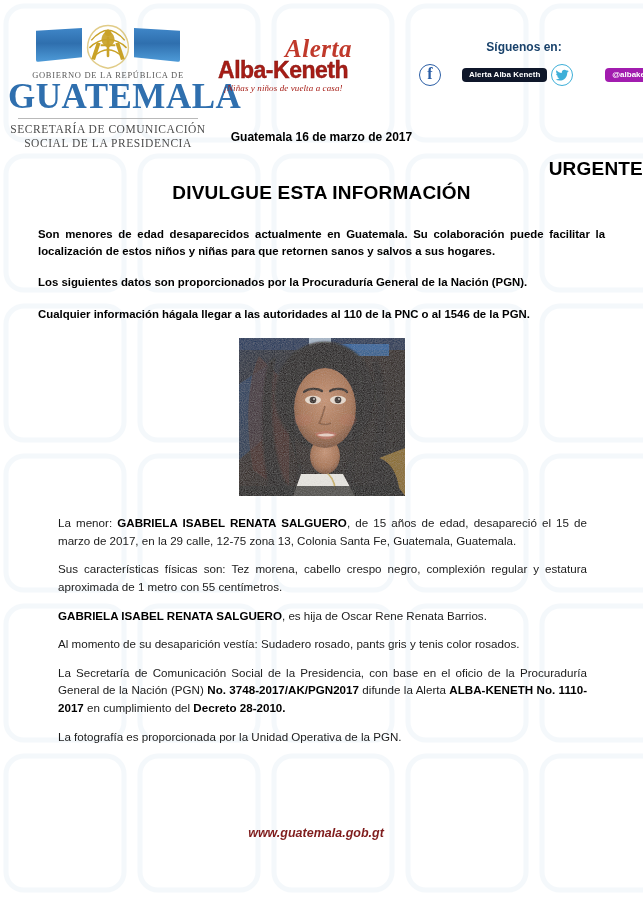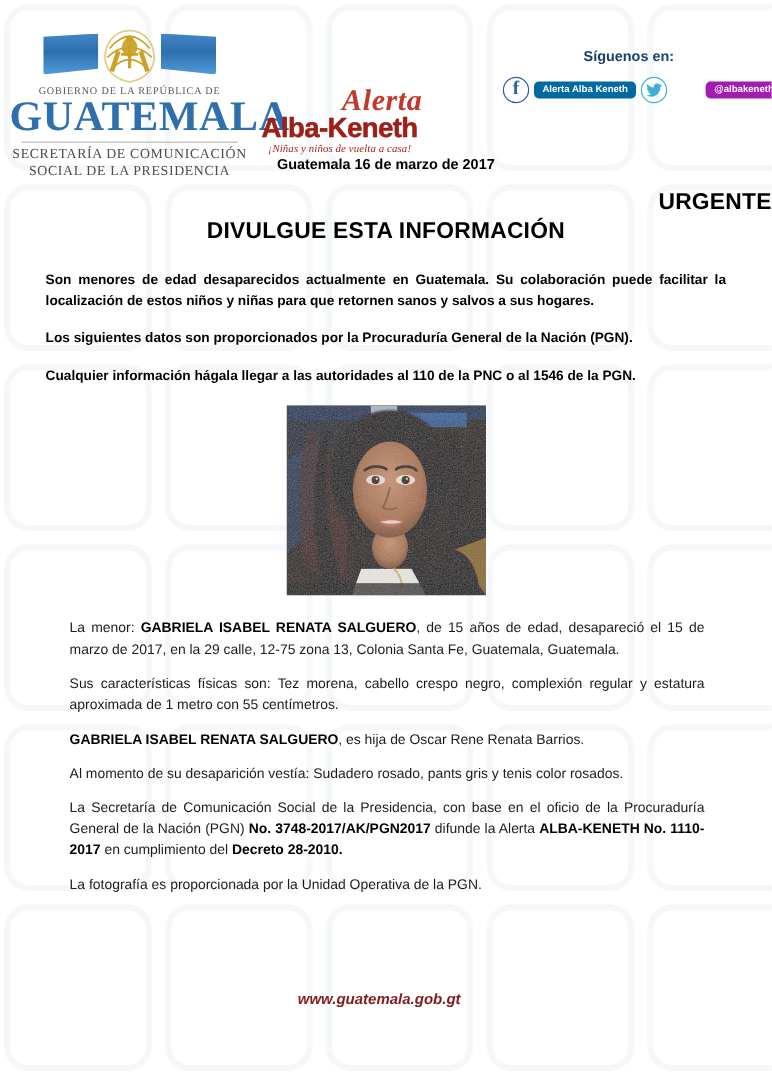--- a/index.html
+++ b/index.html
@@ -105,21 +105,20 @@
     line-height: 1.22;
   }
 
   
   .ak-logo {
     position: absolute;
     left: 208px;
     top: 36px;
     width: 150px;
     text-align: center;
-    margin-top: 36px;
   }
   .ak-alerta {
     font-family: "Liberation Serif", serif;
     font-style: italic;
     font-weight: bold;
     font-size: 25px;
     color: #c0392b;
     letter-spacing: .5px;
     line-height: 1;
     text-align: right;
@@ -190,21 +189,21 @@
   }
   .pill {
     border-radius: 4px;
     color: #fff;
     font-size: 8px;
     font-weight: bold;
     line-height: 1.08;
     padding: 3px 7px;
     white-space: nowrap;
   }
-  .pill-fb { background: #0369a1; }
+  .pill-fb { background: #0f172a; margin-left: 17px; }
   .pill-tw { background: #a21caf; margin-left: 28px; }
 
   
   .dateline {
     text-align: center;
     font-size: 12px;
     font-weight: bold;
     color: #000;
     margin-top: 2px;
   }

